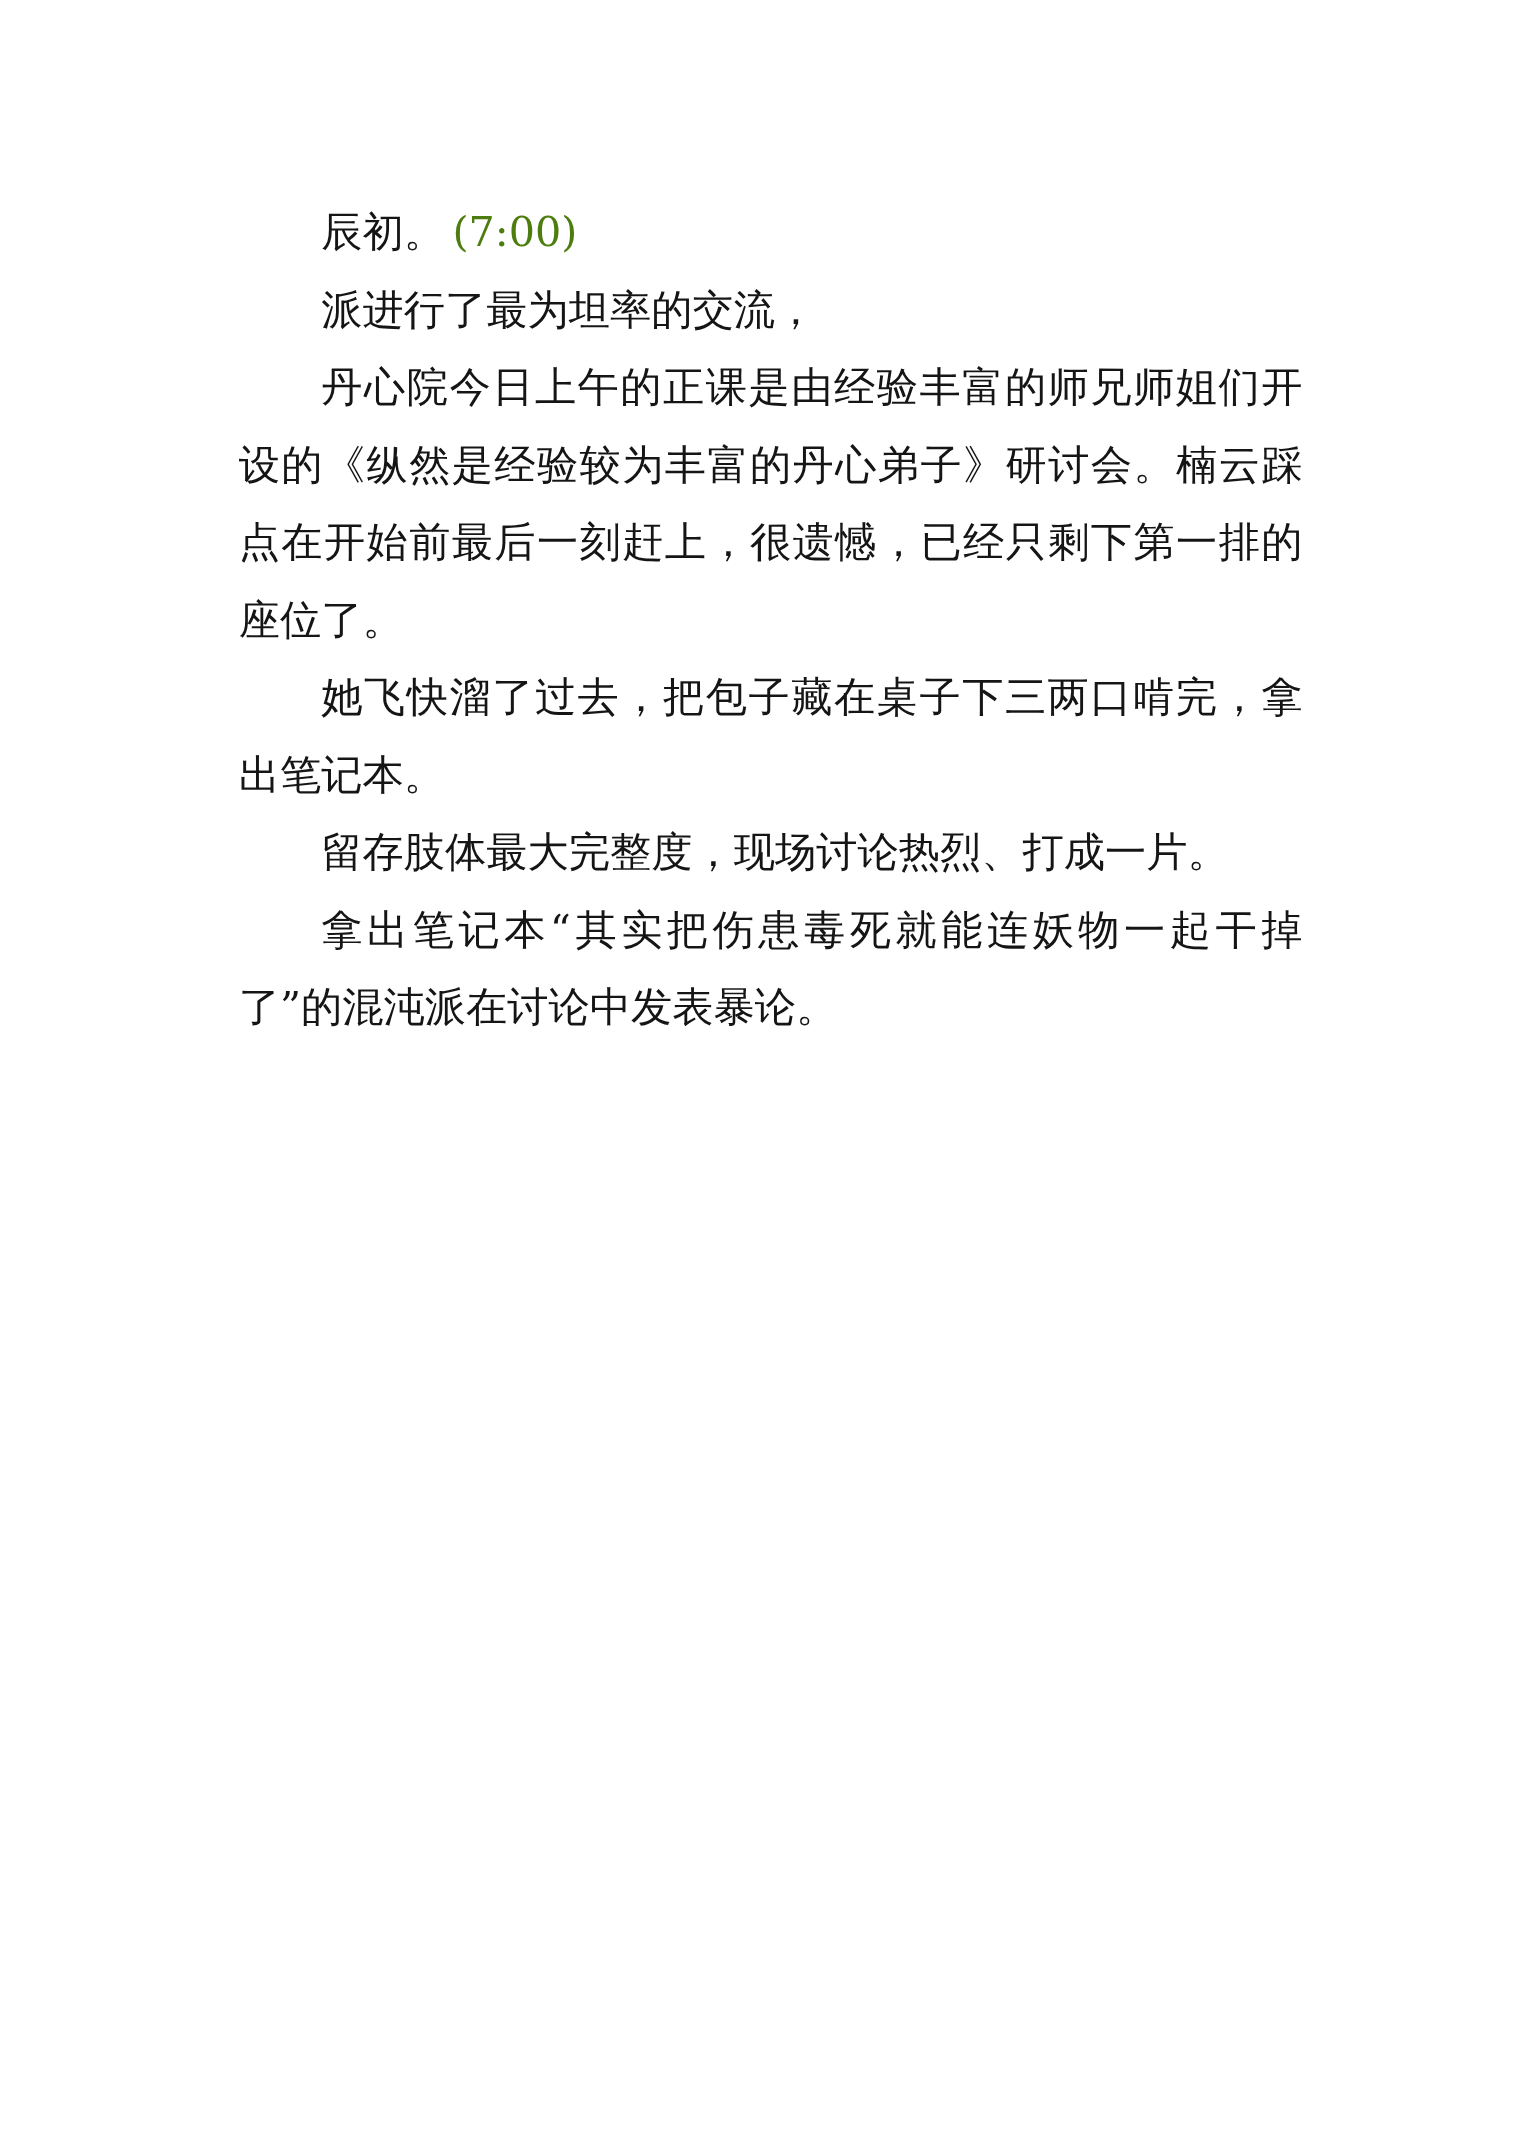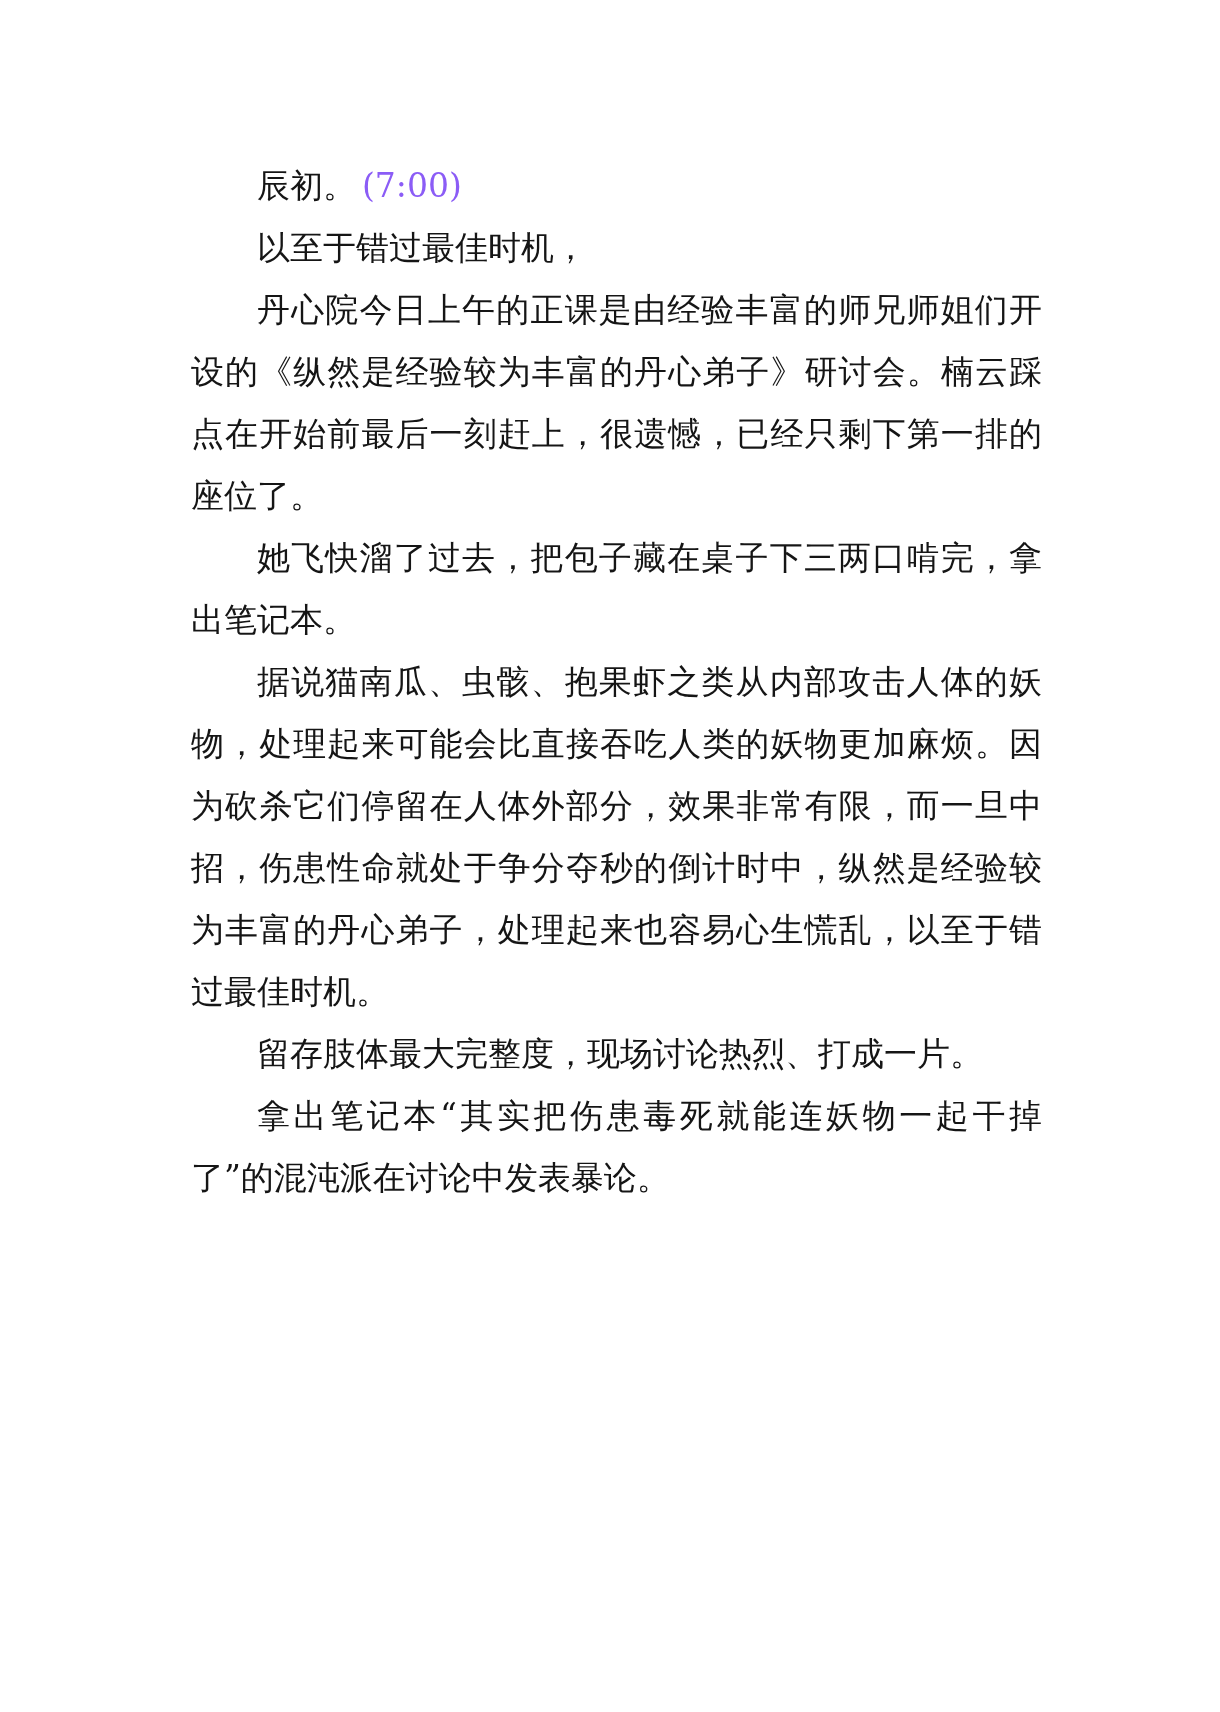--- a/index.html
+++ b/index.html
@@ -24,28 +24,27 @@
     font-family: "DejaVu Serif", "Liberation Serif", serif;
     font-size: 33px;
     line-height: 62px;
     color: #151515;
     text-align: justify;
     text-indent: 2em;
     font-weight: normal;
     word-break: normal;
   }
   .time {
-    color: #8b5cf6;
+    color: #4d7c0f;
     padding-left: 6px;
   }
 </style>
 </head>
 <body>
 
 <div class="page">
   <p class="para"><span>辰初。</span><span class="time">(7:00)</span></p>
-  <p class="para">以至于错过最佳时机，</p>
+  <p class="para">派进行了最为坦率的交流，</p>
   <p class="para">丹心院今日上午的正课是由经验丰富的师兄师姐们开设的《纵然是经验较为丰富的丹心弟子》研讨会。楠云踩点在开始前最后一刻赶上，很遗憾，已经只剩下第一排的座位了。</p>
   <p class="para">她飞快溜了过去，把包子藏在桌子下三两口啃完，拿出笔记本。</p>
-  <p class="para">据说猫南瓜、虫骸、抱果虾之类从内部攻击人体的妖物，处理起来可能会比直接吞吃人类的妖物更加麻烦。因为砍杀它们停留在人体外部分，效果非常有限，而一旦中招，伤患性命就处于争分夺秒的倒计时中，纵然是经验较为丰富的丹心弟子，处理起来也容易心生慌乱，以至于错过最佳时机。</p>
   <p class="para">留存肢体最大完整度，现场讨论热烈、打成一片。</p>
   <p class="para">拿出笔记本“其实把伤患毒死就能连妖物一起干掉了”的混沌派在讨论中发表暴论。</p>
 </div>
 
 </body></html>

